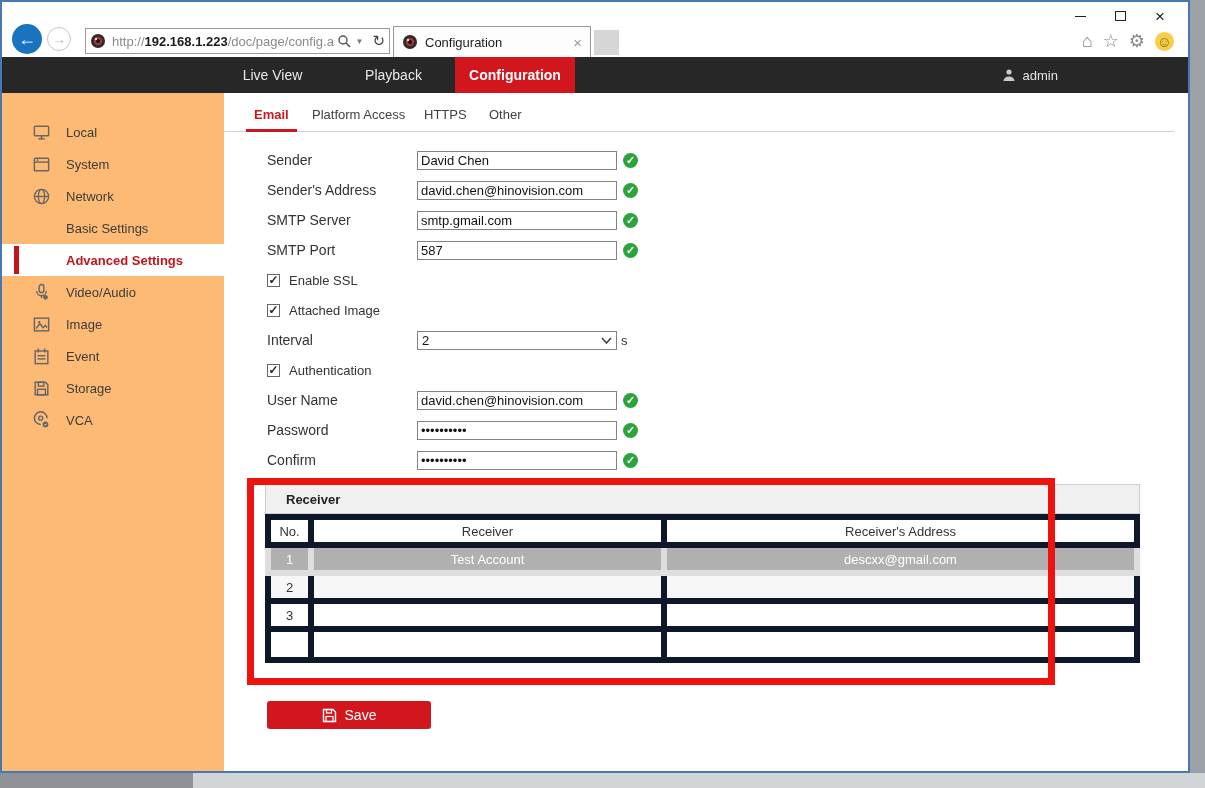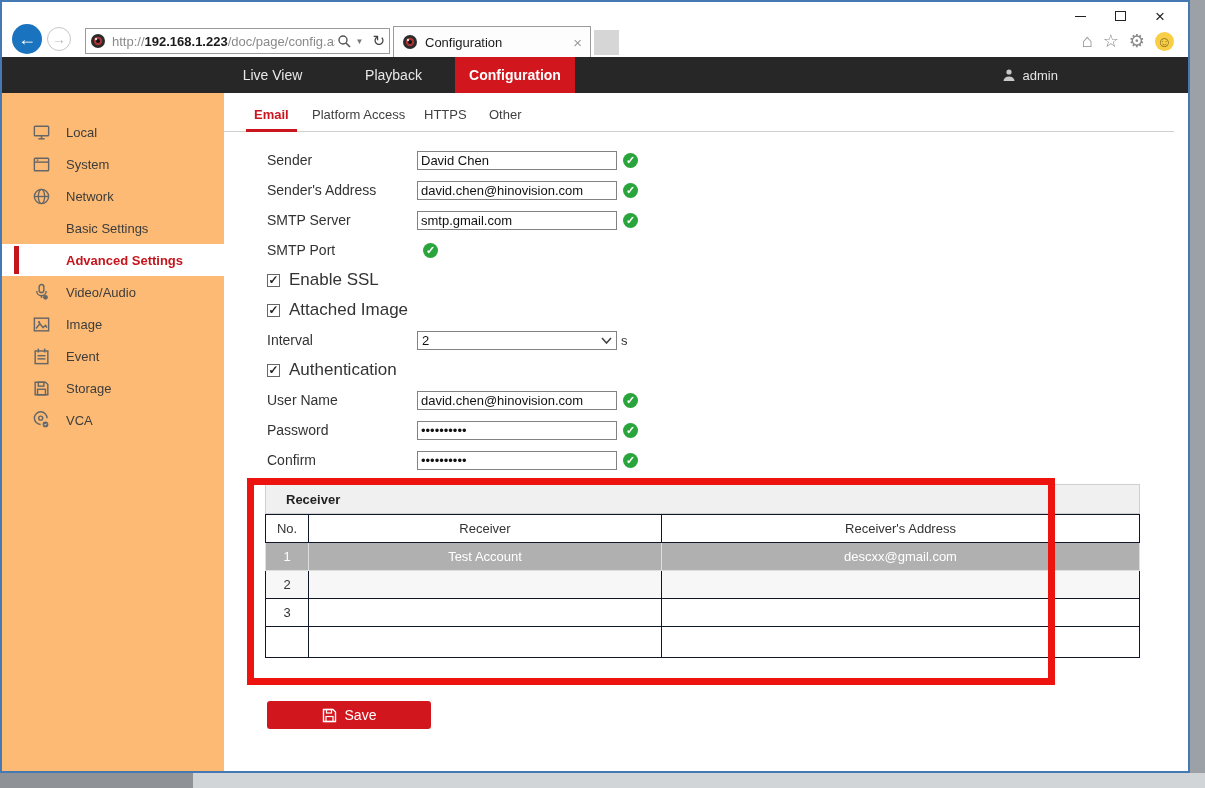--- a/index.html
+++ b/index.html
@@ -75,32 +75,32 @@
   
   .form { position:absolute; left:43px; top:52px; width:600px; }
   .frow { height:30px; display:flex; align-items:center; }
   .flabel { width:150px; font-size:14px; color:#333; }
   .txt { width:200px; height:19px; border:1px solid #828282; font-size:13px; padding:0 3px;
          font-family:"Liberation Sans", sans-serif; color:#111; background:#fff; }
   .okbadge { width:15px; height:15px; border-radius:50%; background:#2aa53c; color:#fff; font-size:11px;
              display:flex; align-items:center; justify-content:center; margin-left:6px; font-weight:bold; }
   .cbrow .cb { width:13px; height:13px; border:1px solid #666; background:#fff; margin-right:9px;
                display:flex; align-items:center; justify-content:center; font-size:12px; color:#222; font-weight:bold; line-height:1; }
-  .cblabel { font-size:17px; color:#333; }
+  .cblabel { font-size:13px; color:#333; }
   .sel-box { width:200px; height:19px; border:1px solid #828282; display:flex; align-items:center;
              padding:0 4px; font-size:13px; color:#111; background:#fff; }
   .sel-box .sval { flex:1; }
   .unit { font-size:13px; color:#333; margin-left:4px; }
 
   
   .recv-panel { position:absolute; left:41px; top:391px; width:875px; }
   .recv-title { height:30px; background:#f0f0f0; border:1px solid #cfcfcf; display:flex; align-items:center;
                 padding-left:20px; font-size:13px; font-weight:bold; color:#222; }
   .recv-table { width:100%; border-collapse:collapse; table-layout:fixed; font-size:13px; color:#333; }
-  .recv-table th, .recv-table td { border:1px solid #0f172a; height:28px; text-align:center; overflow:hidden; white-space:nowrap; }
+  .recv-table th, .recv-table td { border:6px solid #0f172a; height:28px; text-align:center; overflow:hidden; white-space:nowrap; }
   .recv-table th { font-weight:normal; background:#fff; }
   .col-no { width:43px; } .col-rc { width:353px; }
   tr.sel td { background:#b0b0b0; color:#fff; border-color:#dedede; }
   tr.alt td { background:#f7f7f7; }
   tr.blank td { height:31px; }
 
   
   .annotation { position:absolute; left:23px; top:385px; width:808px; height:207px;
                 border:7px solid #ed1410; pointer-events:none; }
 
@@ -305,20 +305,21 @@
             <input class="txt" value="david.chen@hinovision.com" style="">
             <span class="okbadge">✓</span>
           </div>
           <div class="frow">
             <span class="flabel">SMTP Server</span>
             <input class="txt" value="smtp.gmail.com" style="">
             <span class="okbadge">✓</span>
           </div>
           <div class="frow">
             <span class="flabel">SMTP Port</span>
+            <input class="txt" value="587" style="">
             <span class="okbadge">✓</span>
           </div>
           <div class="frow cbrow">
             <span class="cb">✓</span>
             <span class="cblabel">Enable SSL</span>
           </div>
           <div class="frow cbrow">
             <span class="cb">✓</span>
             <span class="cblabel">Attached Image</span>
           </div>

